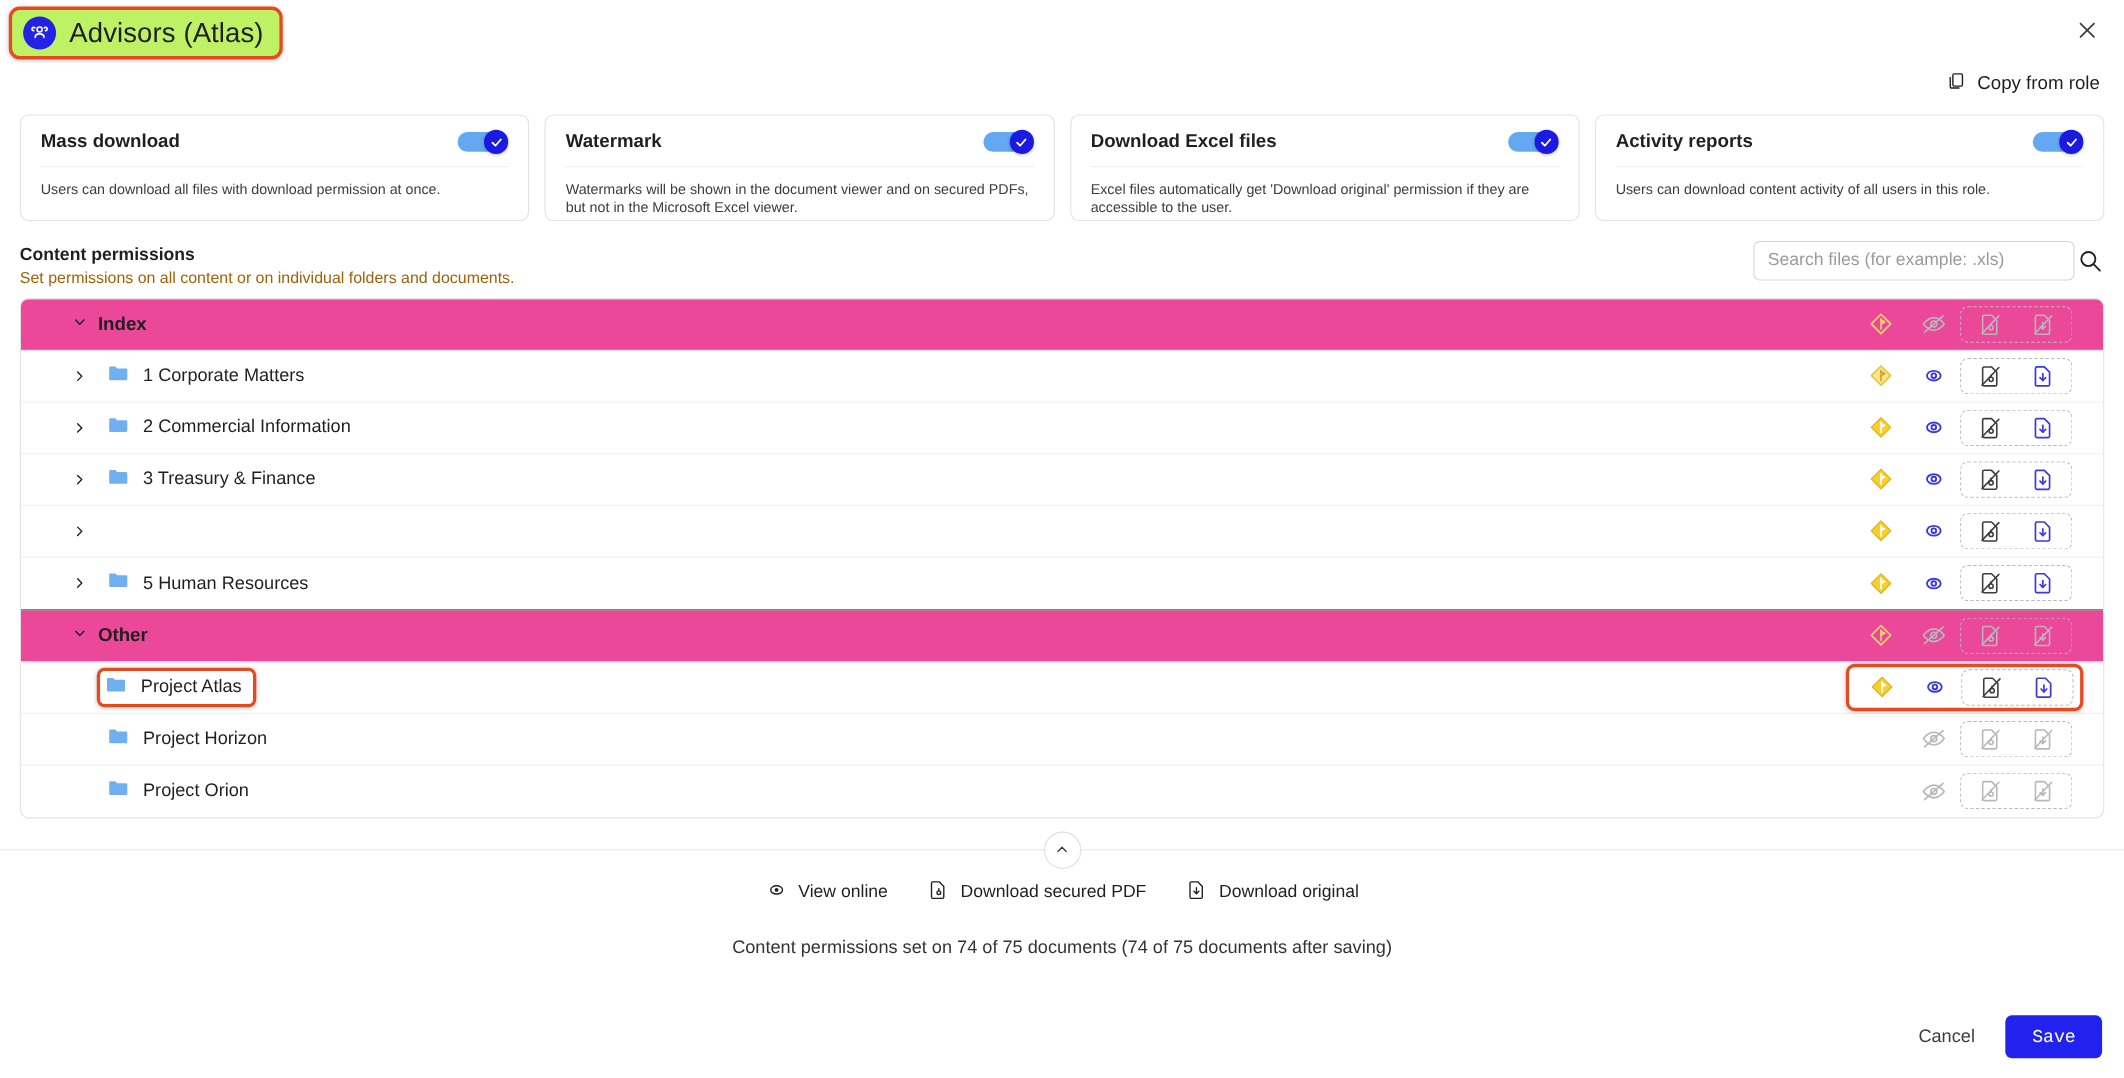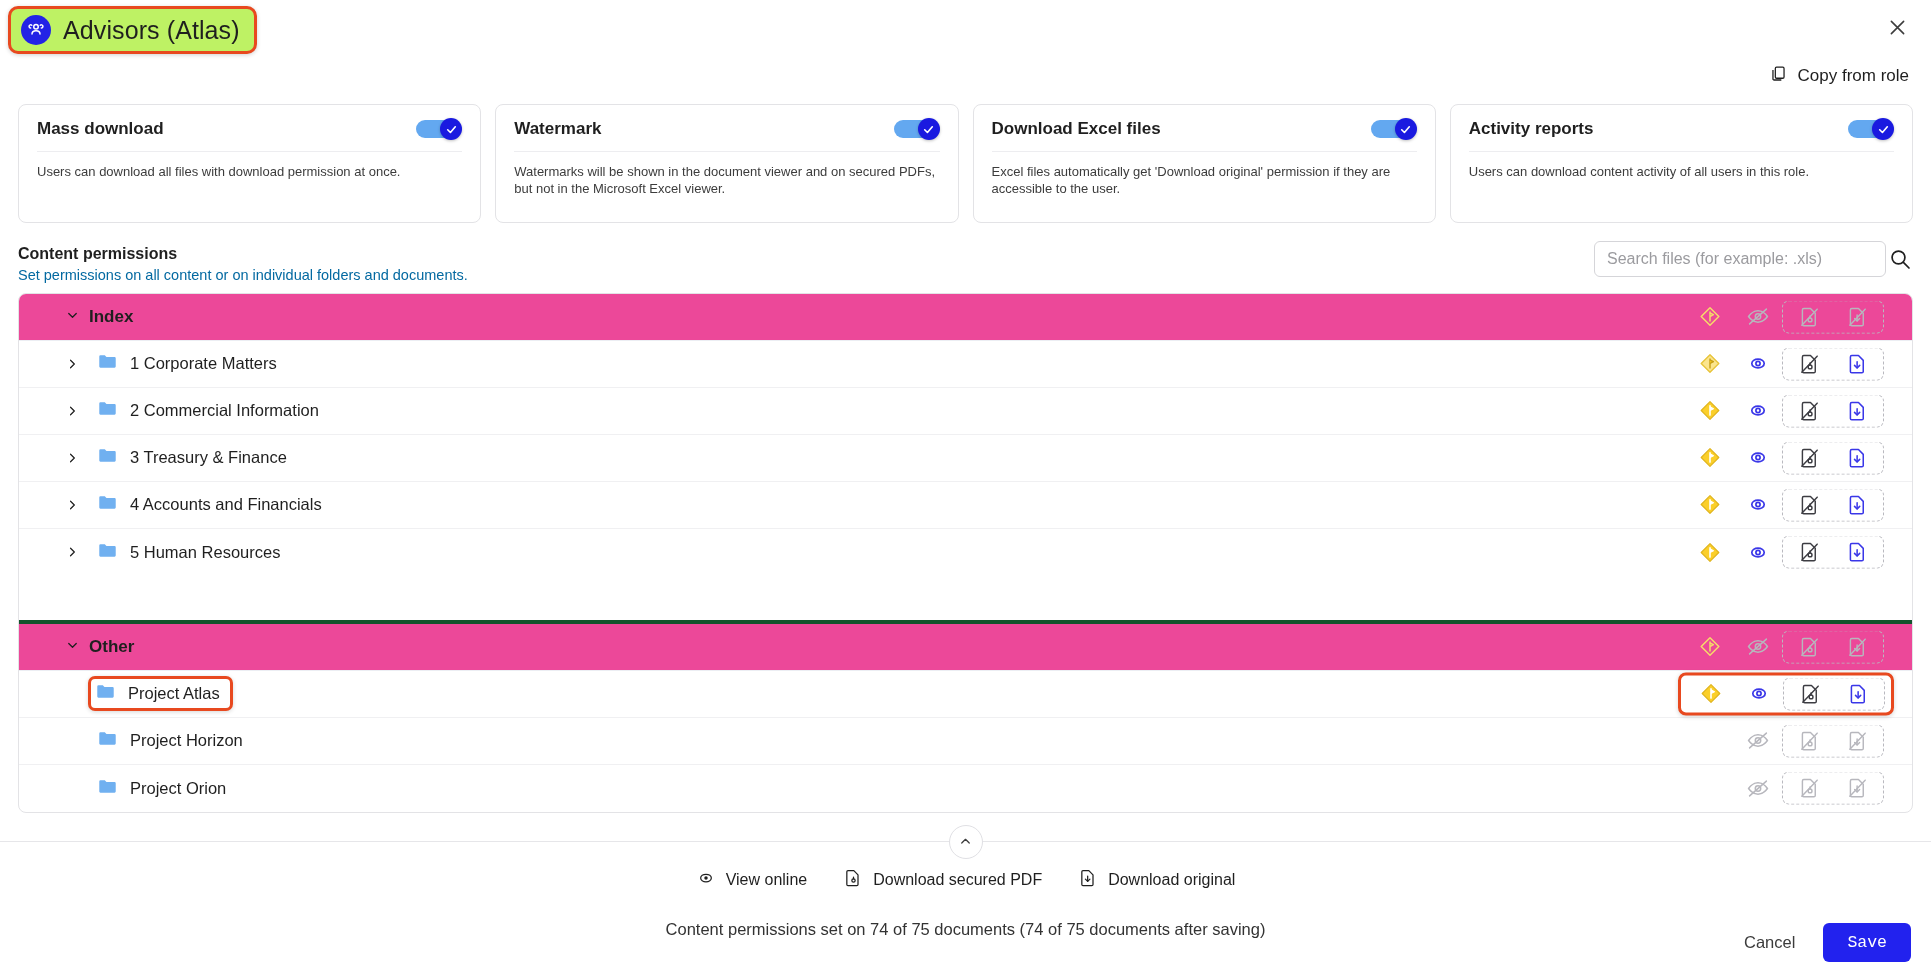--- a/index.html
+++ b/index.html
@@ -43,21 +43,21 @@
   }
 
   
   .cards {
     display: flex; gap: 14px;
     padding: 0 18px; margin-top: 44px;
   }
   .card {
     flex: 1 1 0;
     border: 1px solid #e3e3e6; border-radius: 8px;
-    background:#fff; padding: 13px 18px 24px 18px;
+    background:#fff; padding: 13px 18px 2px 18px;
     min-height: 94px;
   }
   .card-top {
     display:flex; align-items:center; justify-content:space-between;
     padding-bottom: 11px; border-bottom: 1px solid #ededf0;
   }
   .card-title { font-size: 17px; font-weight: bold; color:#1f1f1f; }
   .card-desc { font-size: 13px; line-height: 1.33; color:#3c3c3c; padding-top: 11px; }
 
   .toggle { position: relative; width: 46px; height: 22px; cursor:pointer; flex:0 0 auto; }
@@ -67,38 +67,38 @@
   }
   .toggle .thumb {
     position:absolute; right:0; top:0; width:22px; height:22px; border-radius:50%;
     background:#1a1ae0; display:flex; align-items:center; justify-content:center;
     box-shadow: 0 1px 3px rgba(0,0,0,.25);
   }
 
   
   .cp-head { position: relative; padding: 22px 18px 0 18px; }
   .cp-title { font-size: 16px; font-weight: bold; }
-  .cp-sub { font-size: 14.5px; color:#0369a1; margin-top: 4px; }
+  .cp-sub { font-size: 14.5px; color:#a16207; margin-top: 4px; }
   .search-wrap {
     position:absolute; right: 18px; top: 18px;
     display:flex; align-items:center; gap: 1px;
   }
   .search-input {
     width: 292px; height: 36px;
     border: 1px solid #d5d5d9; border-radius: 6px;
     padding: 0 12px; font-size: 16px; color:#1f1f1f;
     font-family: "Liberation Sans", sans-serif;
     background:#fff; outline:none;
   }
   .search-input::placeholder { color:#9b9b9f; }
   .search-icon-btn { width: 26px; height: 26px; cursor:pointer; display:flex; align-items:center; justify-content:center; }
 
   
   .tree { margin: 10px 18px 0 18px; border:1px solid #e3e3e6; border-radius: 8px; overflow:hidden; background:#fff; }
-  .group + .group { border-top: 4px solid #14532d; margin-top: 44px; }
+  .group + .group { border-top: 1px solid #14532d; }
   .grp-header {
     display:flex; align-items:center; height: 47px;
     background: #ec4899; padding-left: 42px; position: relative;
     border-bottom: 1px solid #eceef3;
   }
   .grp-chevron { position:absolute; left: 46px; top: 50%; transform: translateY(-50%); }
   .grp-label { font-size: 17px; font-weight: bold; margin-left: 28px; }
 
   .row {
     display:flex; align-items:center; height: 47px;
@@ -460,28 +460,20 @@
           </span>
         </span>
       </div>
 
       <div class="row">
         <span class="row-chevron">
           <svg width="14" height="14" viewBox="0 0 24 24" fill="none" stroke="#1f1f1f" stroke-width="2.1" stroke-linecap="round" stroke-linejoin="round">
               <path d="M9.5 5.5 L16 12 L9.5 18.5"></path>
             </svg>
         </span>
-        <span class="folder-name">
-          <span>
-            <svg width="21" height="21" viewBox="0 0 24 24" fill="#70b0f0">
-                <path d="M2.6 6.2a1.3 1.3 0 0 1 1.3-1.3h5l1.9 2h9.3a1.3 1.3 0 0 1 1.3 1.3v9.6a1.3 1.3 0 0 1-1.3 1.3H3.9a1.3 1.3 0 0 1-1.3-1.3Z"></path>
-              </svg>
-          </span>
-          <span>4 Accounts and Financials</span>
-        </span>
         <span class="perm-cluster">
           <span class="perm-cell">
             <svg width="24" height="24" viewBox="0 0 24 24" fill="#fbcf2a" stroke="#e0b41c" stroke-width="1.2" stroke-linejoin="round">
               <path d="M12 3.2 L20.8 12 L12 20.8 L3.2 12 Z"></path>
               <path d="M12 7.4 V16.6" stroke="#ffffff" stroke-width="1.6" stroke-linecap="round" fill="none"></path>
               <path d="M12 8.4 L15.4 10.2 L12 12" fill="#ffffff" stroke="#ffffff"></path>
             </svg>
           </span>
           <span class="perm-cell">
             <svg width="24" height="24" viewBox="0 0 24 24" fill="none" stroke="#3a37e8" stroke-width="1.7">

